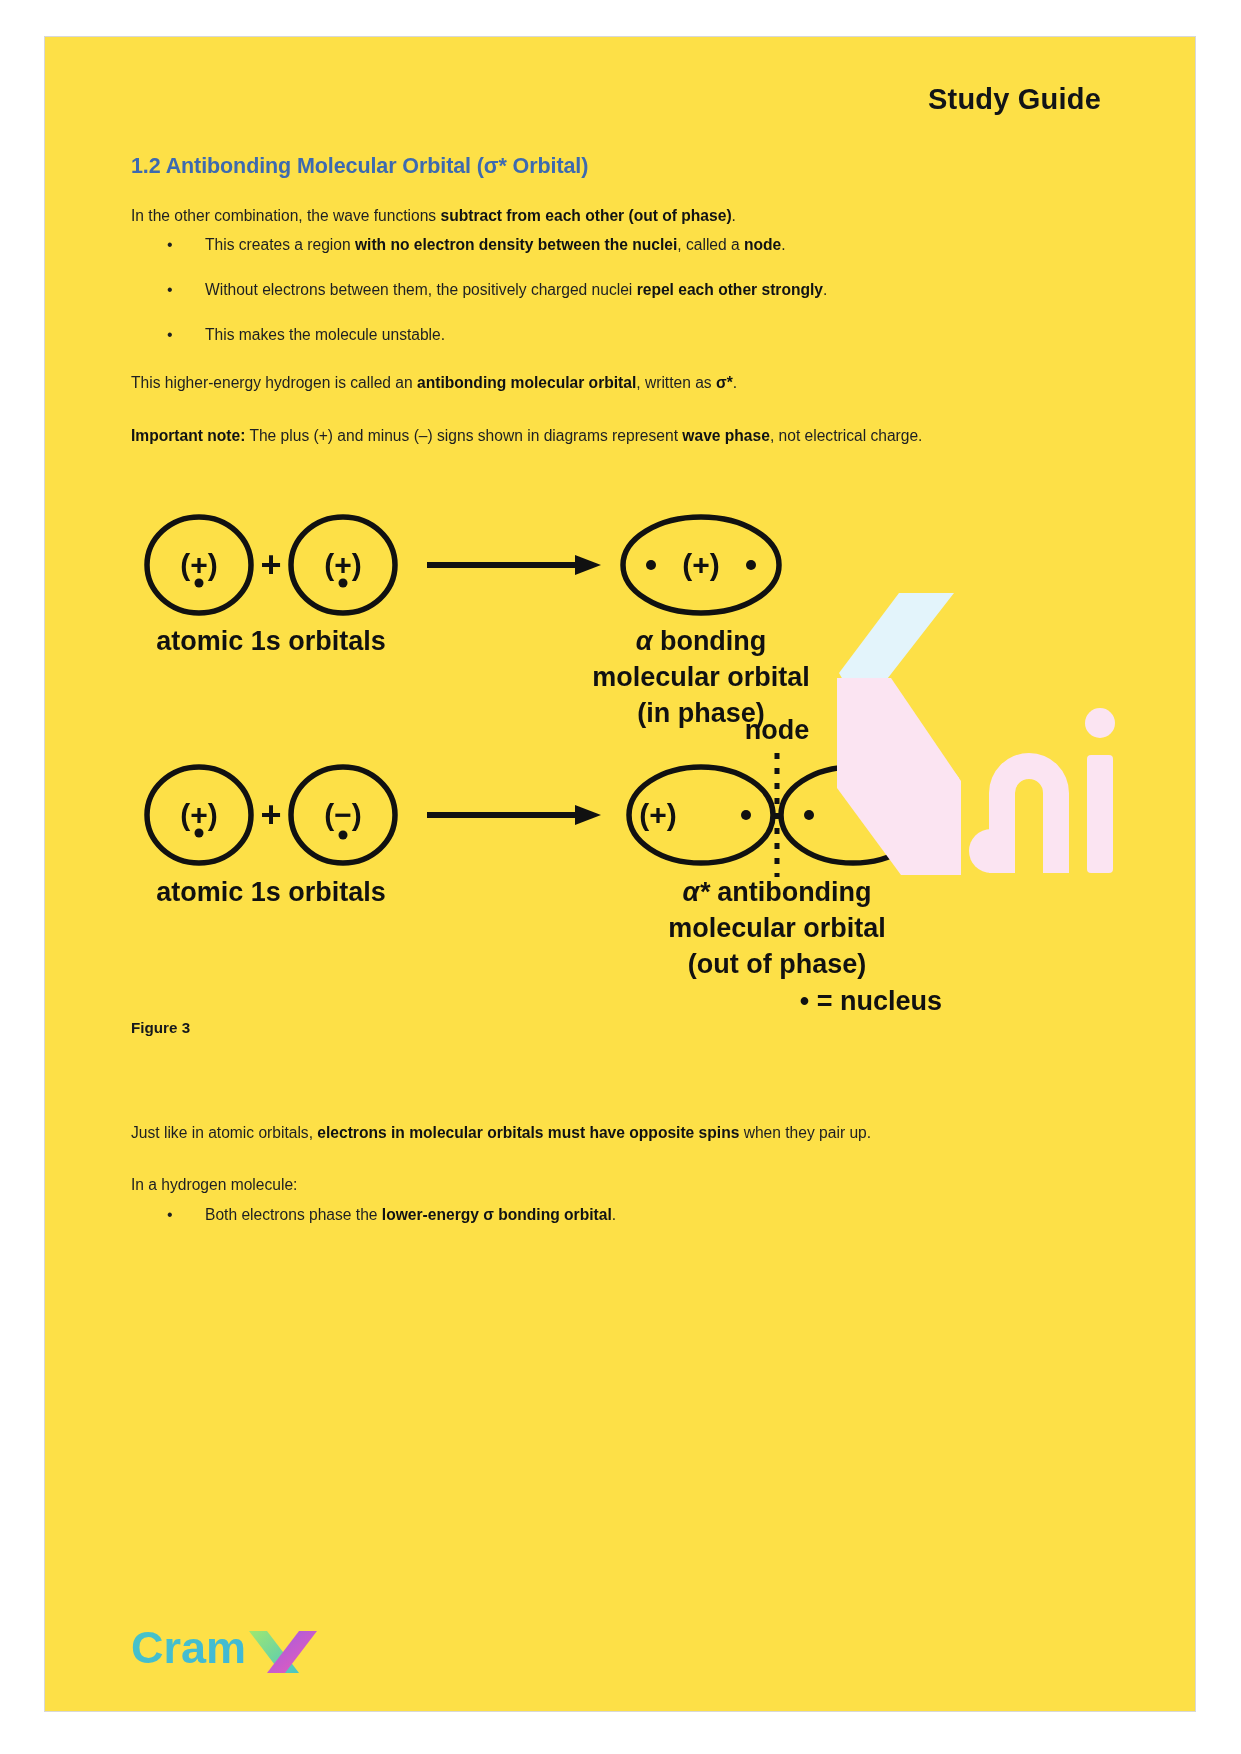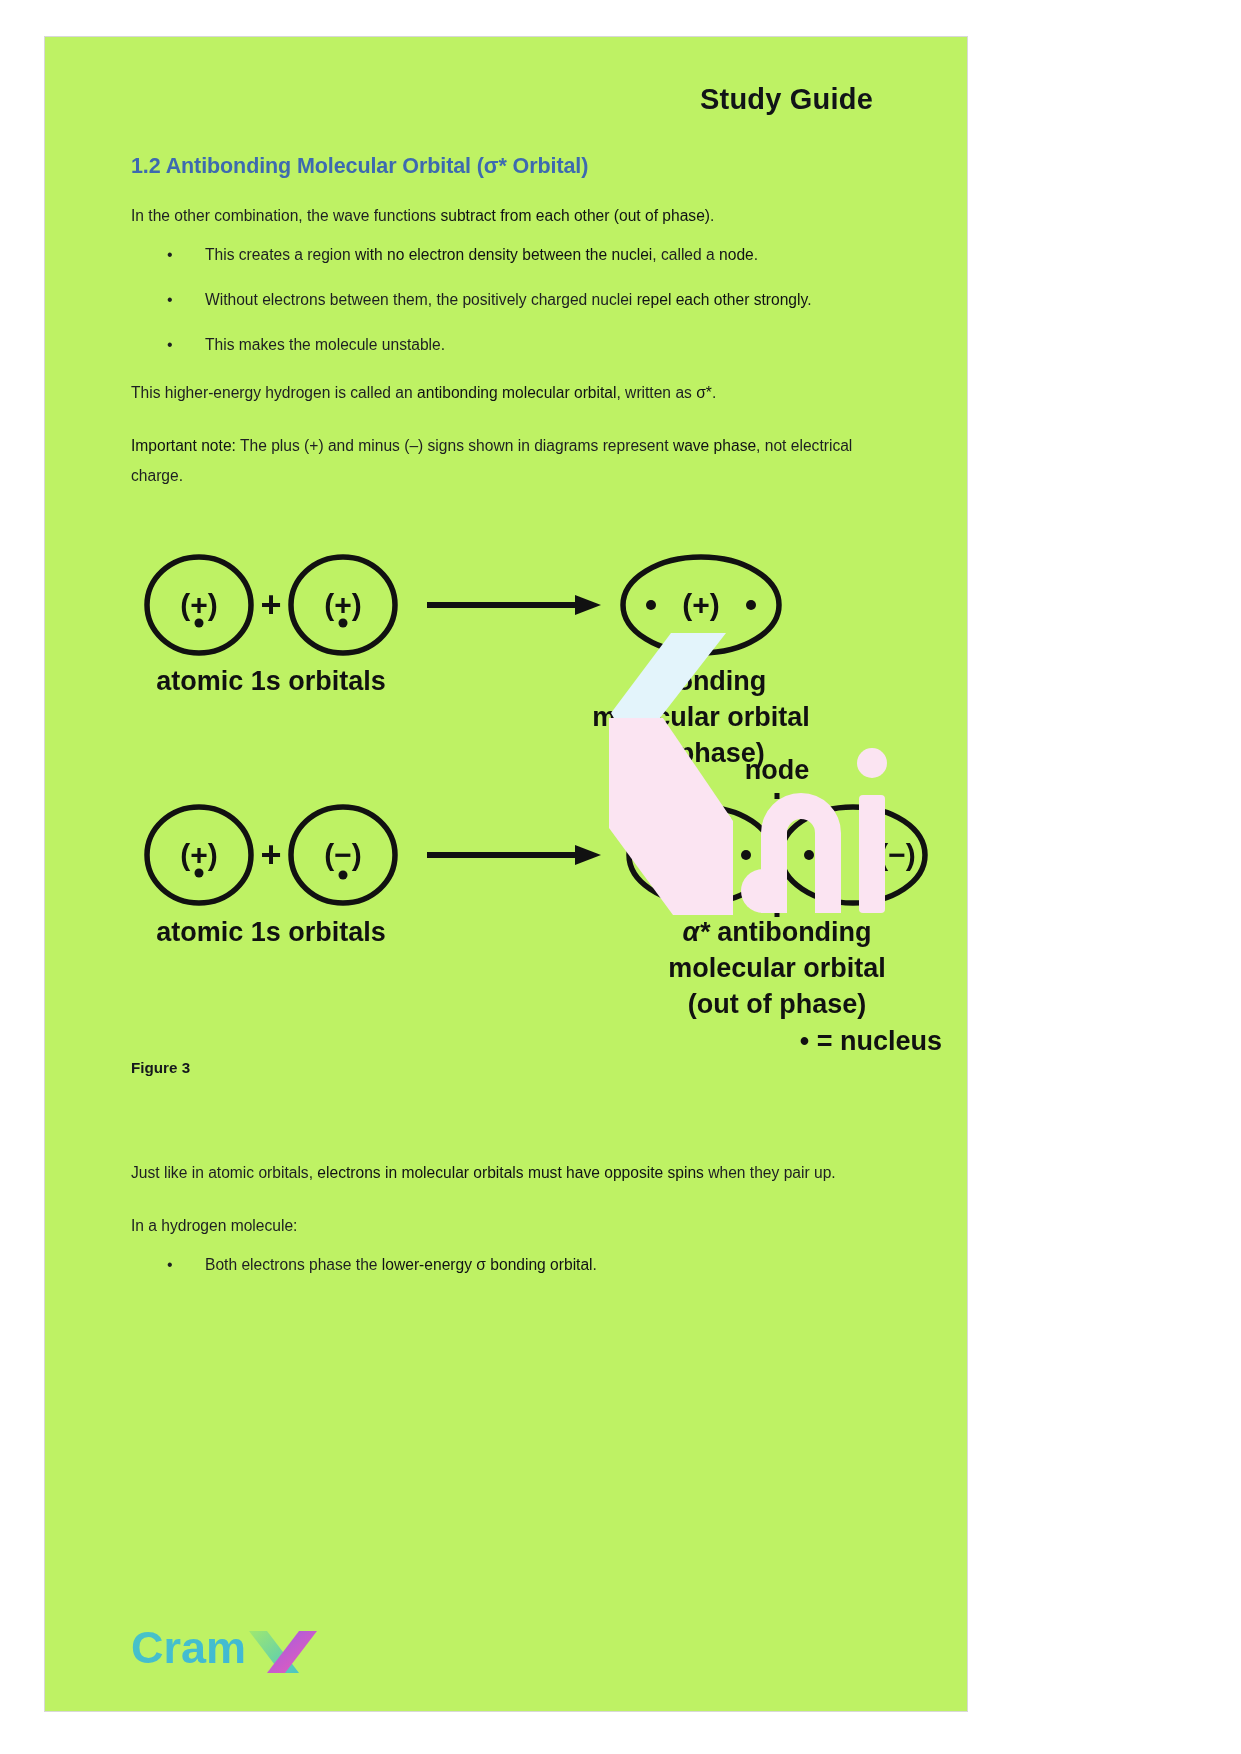--- a/index.html
+++ b/index.html
@@ -11,23 +11,23 @@
     width: 1241px;
     height: 1754px;
     font-family: "Liberation Sans", sans-serif;
     position: relative;
     overflow: hidden;
   }
   .page {
     position: absolute;
     left: 44px;
     top: 36px;
-    width: 924px;
+    width: 1152px;
     height: 1676px;
-    background: #bef264;
+    background: #fde047;
     border: 1px solid #d8d8d8;
     box-sizing: border-box;
     overflow: hidden;
   }
   .content {
     position: relative;
     padding: 0 86px;
     box-sizing: border-box;
     width: 100%;
     height: 100%;
@@ -49,25 +49,25 @@
     letter-spacing: -0.1px;
   }
   p.body-text {
     font-size: 15.6px;
     line-height: 1.95;
     color: #1d1f22;
     margin: 22px 0 0 0;
     max-width: 835px;
   }
   p.body-text.tight { margin-top: 20px; }
-  b { font-weight: normal; color: #101214; }
+  b { font-weight: bold; color: #101214; }
 
   ul.bullets {
     list-style: none;
-    margin: 12px 0 0 0;
+    margin: 2px 0 0 0;
     padding: 0;
   }
   ul.bullets li {
     position: relative;
     font-size: 15.6px;
     line-height: 1.6;
     color: #1d1f22;
     padding-left: 74px;
     margin-bottom: 20px;
   }

